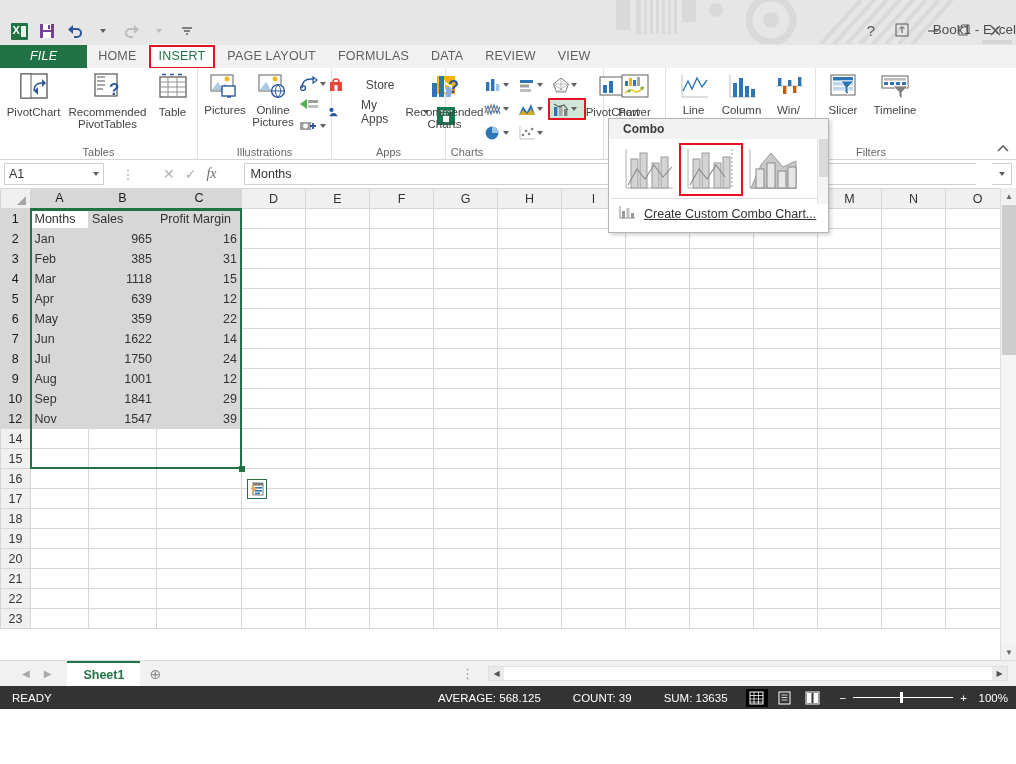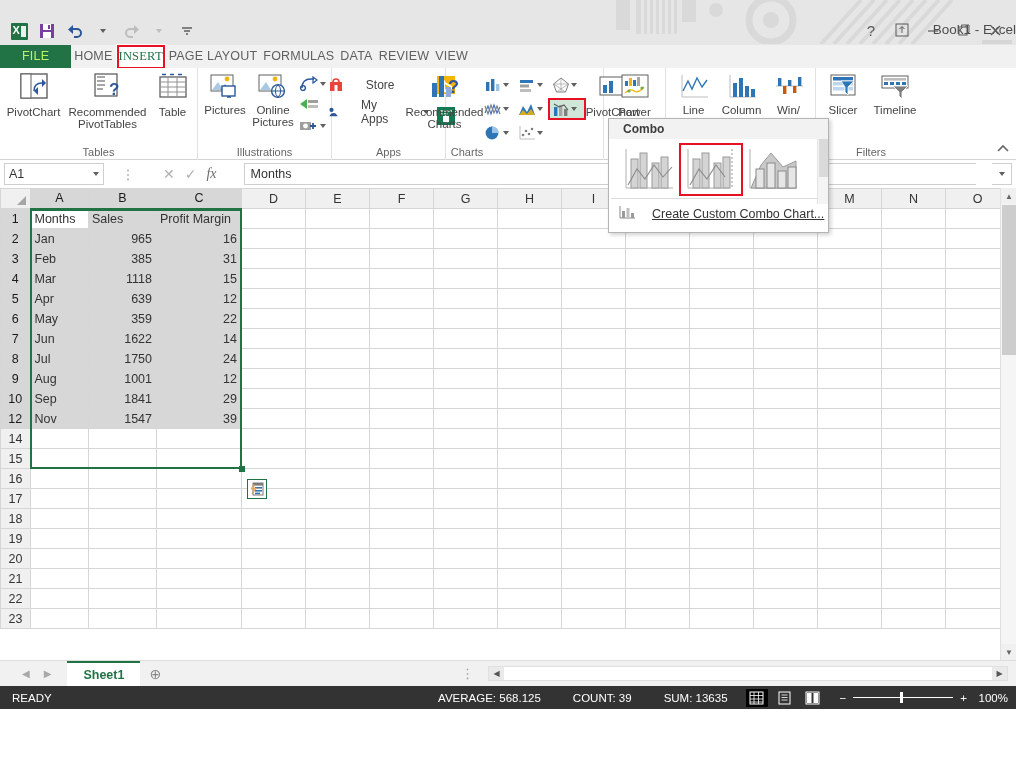--- a/index.html
+++ b/index.html
@@ -29,24 +29,24 @@
   .wbtns { position:absolute; right:6px; top:18px; display:flex; align-items:center; gap:1px; }
   .wbtn { width:30px; height:24px; display:flex; align-items:center; justify-content:center; color:#5a5a5a; font-size:15px; }
   .wbtn.close { font-size:17px; }
   .acct-avatar { position:absolute; right:4px; top:40px; width:30px; height:28px; background:#d6d6d6; overflow:hidden; }
   .acct-avatar:before { content:""; position:absolute; left:10px; top:4px; width:10px; height:10px; border-radius:50%; background:#8a8a8a; }
   .acct-avatar:after { content:""; position:absolute; left:5px; top:16px; width:20px; height:14px; border-radius:10px 10px 0 0; background:#8a8a8a; }
 
   
   .tabsrow { height:24px; background:#f1f1f1; position:relative; display:flex; align-items:flex-end; }
   .tabsrow:before{content:"";position:absolute;left:0;right:0;top:0;height:1px;background:#e6e6e6;}
-  .tab { height:24px; line-height:24px; padding:0 3px; font-size:12.5px; color:#5f5f5f; letter-spacing:.2px; }
-  .tab.file { background:#217346; color:#bef264; padding:0 22px; }
+  .tab { height:24px; line-height:24px; padding:0 11px; font-size:12.5px; color:#5f5f5f; letter-spacing:.2px; }
+  .tab.file { background:#217346; color:#ffffff; padding:0 30px;font-style:italic; }
   .tab.active { background:#fff; color:#217346; font-weight:normal; }
-  .tab.hl { position:relative;font-family:Liberation Serif, serif; }
+  .tab.hl { position:relative; }
   .tab.hl:after{content:"";position:absolute;left:1px;right:1px;top:1px;bottom:-1px;border:2px solid #e81123;}
 
   
   .ribbon { height:92px; background:#fff; position:relative; border-bottom:1px solid #d4d4d4; display:flex; }
   .rgroup { position:relative; height:92px; display:flex; flex-direction:column; align-items:center;
             border-right:1px solid #e2e2e2; }
   .rgroup-label { position:absolute; bottom:2px; left:0; right:0; text-align:center; font-size:11px; color:#666; }
   .rg-body { display:flex; align-items:flex-start; padding-top:5px; height:72px; }
   .bigbtn { width:auto; min-width:44px; padding:0 5px; display:flex; flex-direction:column; align-items:center; }
   .bigbtn .lbl { font-size:11.5px; color:#444; text-align:center; line-height:12px; margin-top:3px; }
@@ -66,21 +66,21 @@
   
   .dropdown {
     position:absolute; left:608px; top:118px; width:221px; height:115px;
     background:#fff; border:1px solid #b4b4b4; box-shadow:2px 2px 4px rgba(0,0,0,.18); z-index:60;
   }
   .dd-head { height:20px; background:#f2f2f2; font-size:12px; color:#3b3b3b; font-weight:bold; padding:3px 0 0 14px; }
   .dd-gallery { display:flex; gap:10px; padding:8px 10px 6px 14px; }
   .thumb { width:52px; height:45px; position:relative; }
   .thumb.sel:after{content:"";position:absolute;left:-6px;top:-4px;right:-6px;bottom:-4px;border:2px solid #e81123;}
   .dd-sep { height:1px; background:#dcdcdc; margin:0 2px; }
-  .dd-item { display:flex; align-items:center; gap:16px; padding:6px 0 0 10px; font-size:12.5px; color:#333; }
+  .dd-item { display:flex; align-items:center; gap:8px; padding:6px 0 0 10px; font-size:12.5px; color:#333; }
   .dd-item .u { text-decoration:underline; text-decoration-color:#333; }
   .dd-scroll { position:absolute; right:0; top:20px; width:11px; bottom:28px; background:#f4f4f4; border-left:1px solid #e4e4e4; }
   .dd-scroll i { position:absolute; left:1px; top:0; width:9px; height:38px; background:#dadada; display:block; }
 
   
   .fbar { height:28px; background:#fff; display:flex; align-items:center; padding:2px 4px; gap:16px; }
   .namebox { width:100px; height:22px; border:1px solid #cfcfcf; display:flex; align-items:center; padding:0 4px; font-size:12.5px; color:#333; justify-content:space-between; }
   .fb-dots { width:16px; text-align:center; color:#9a9a9a; font-size:13px; }
   .fb-icons { display:flex; align-items:center; gap:10px; padding:0 10px; border:1px solid transparent; }
   .fb-ic { color:#b0b0b0; font-size:14px; }

